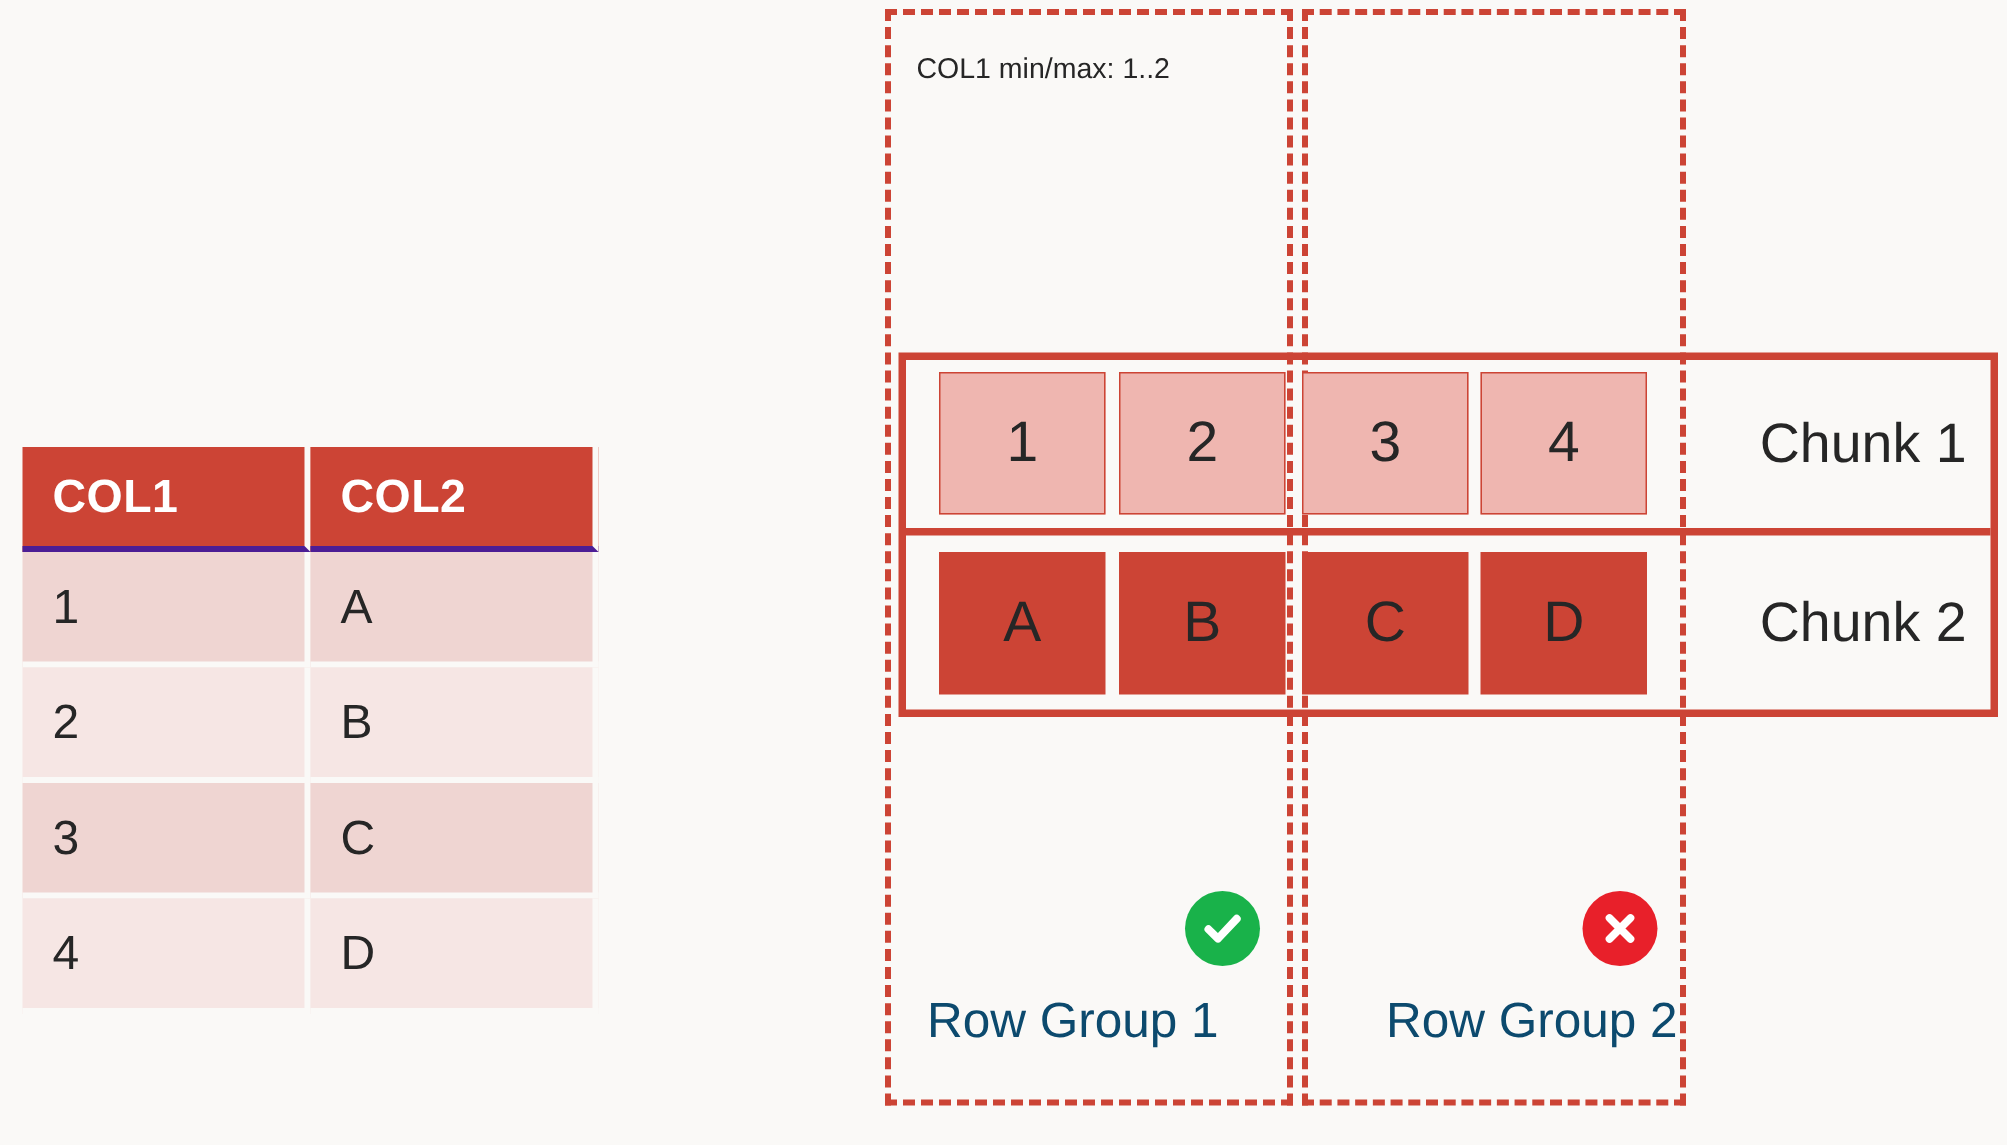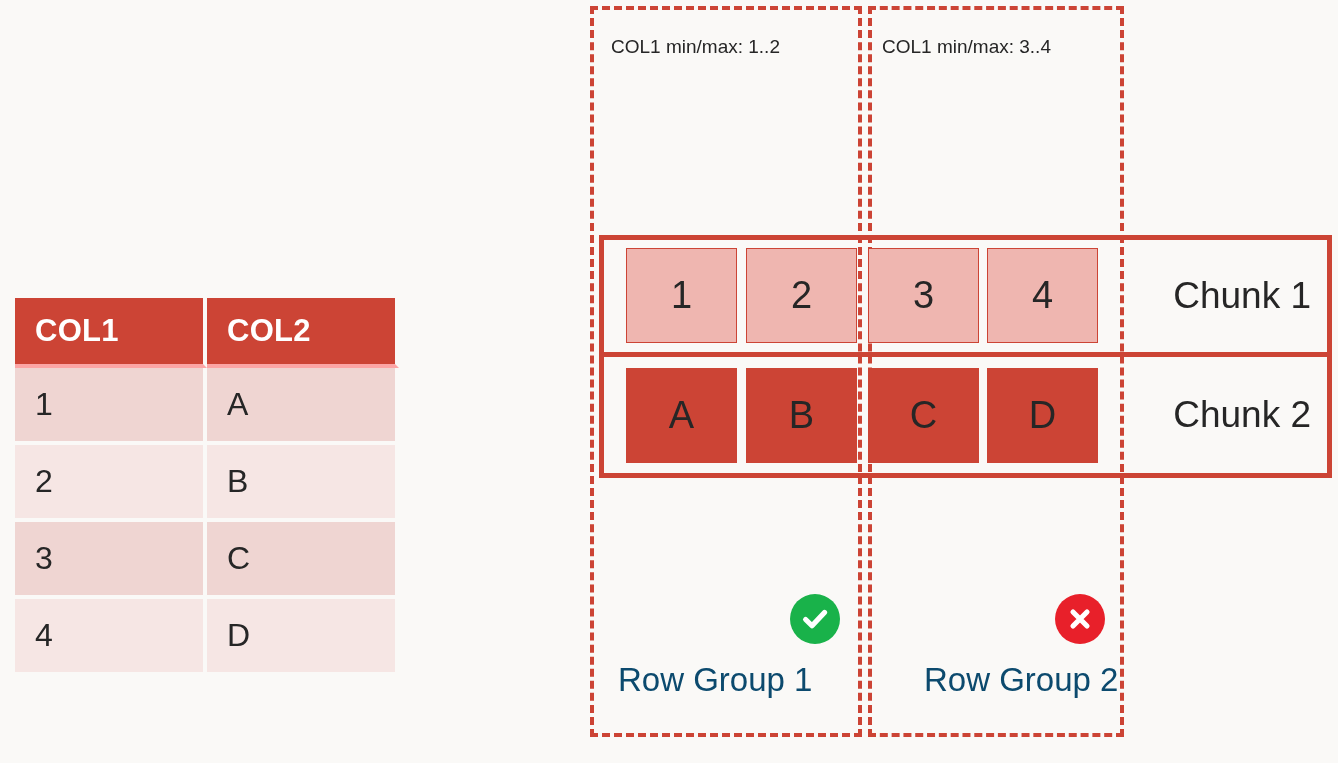--- a/index.html
+++ b/index.html
@@ -28,21 +28,21 @@
   #source-table col.c2 { width: 192px; }
 
   #source-table th {
     background: #cc4435;
     color: #ffffff;
     font-size: 31px;
     font-weight: bold;
     text-align: left;
     padding: 13px 0 13px 20px;
     border-right: 4px solid #faf9f7;
-    border-bottom: 4px solid #fca5a5;
+    border-bottom: 4px solid #4c1d95;
     letter-spacing: 0.3px;
     box-sizing: border-box;
     height: 70px;
   }
   #source-table td {
     color: #262626;
     font-size: 32px;
     text-align: left;
     padding: 8px 0 8px 20px;
     border-right: 4px solid #faf9f7;
@@ -199,21 +199,20 @@
 
 <div id="diagram">
 
   <div class="rowgroup-box" id="rowgroup-1-box"></div>
   <div class="rowgroup-box" id="rowgroup-2-box"></div>
 
   <div class="minmax-block" id="rowgroup-1-minmax">
     <div>COL1 min/max: 1..2</div>
   </div>
   <div class="minmax-block" id="rowgroup-2-minmax">
-    <div>COL1 min/max: 3..4</div>
   </div>
 
   <div id="chunk-frame">
     <div class="chunk-row" id="chunk-row-1">
       <span class="chunk-label">Chunk 1</span>
     </div>
     <div class="chunk-row" id="chunk-row-2">
       <span class="chunk-label">Chunk 2</span>
     </div>
   </div>

